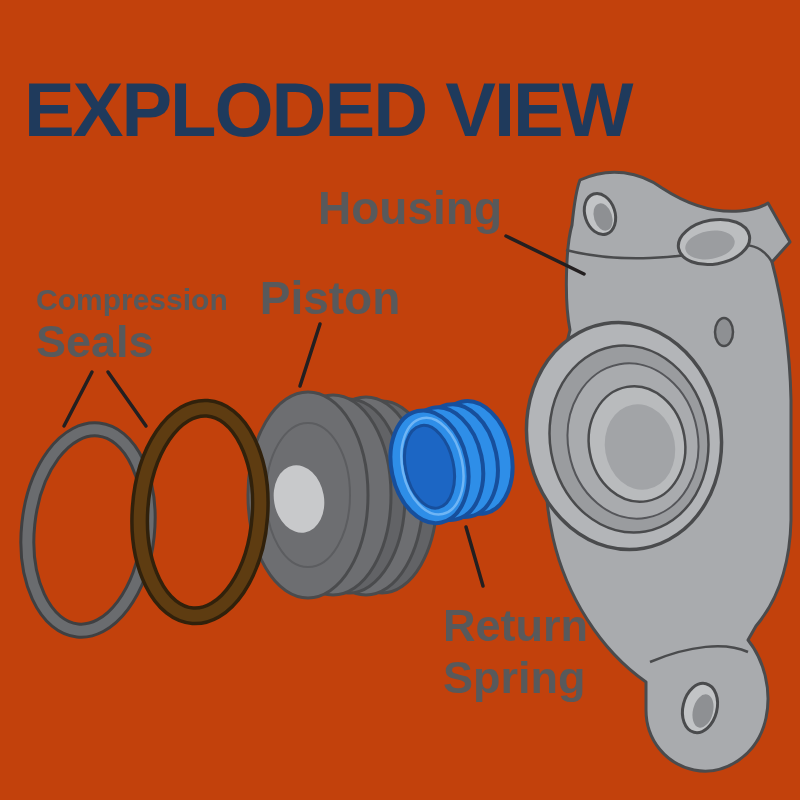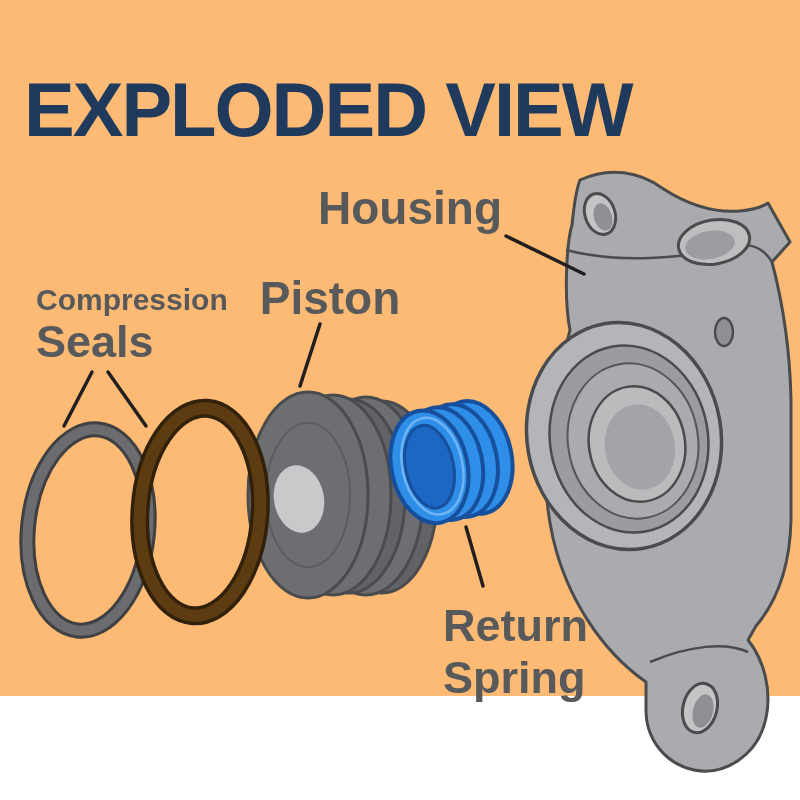--- a/index.html
+++ b/index.html
@@ -6,22 +6,22 @@
     margin: 0;
     padding: 0;
     width: 800px;
     height: 800px;
     background: #ffffff;
     overflow: hidden;
   }
   .stage {
     position: relative;
     width: 800px;
-    height: 696px;
-    background: #fdba74;
+    height: 800px;
+    background: #c2410c;
   }
   svg { display: block; }
   .title-text {
     font-family: "Liberation Sans", sans-serif;
     font-weight: 700;
     font-size: 76px;
     letter-spacing: -2px;
   }
   .lbl {
     font-family: "Liberation Sans", sans-serif;

